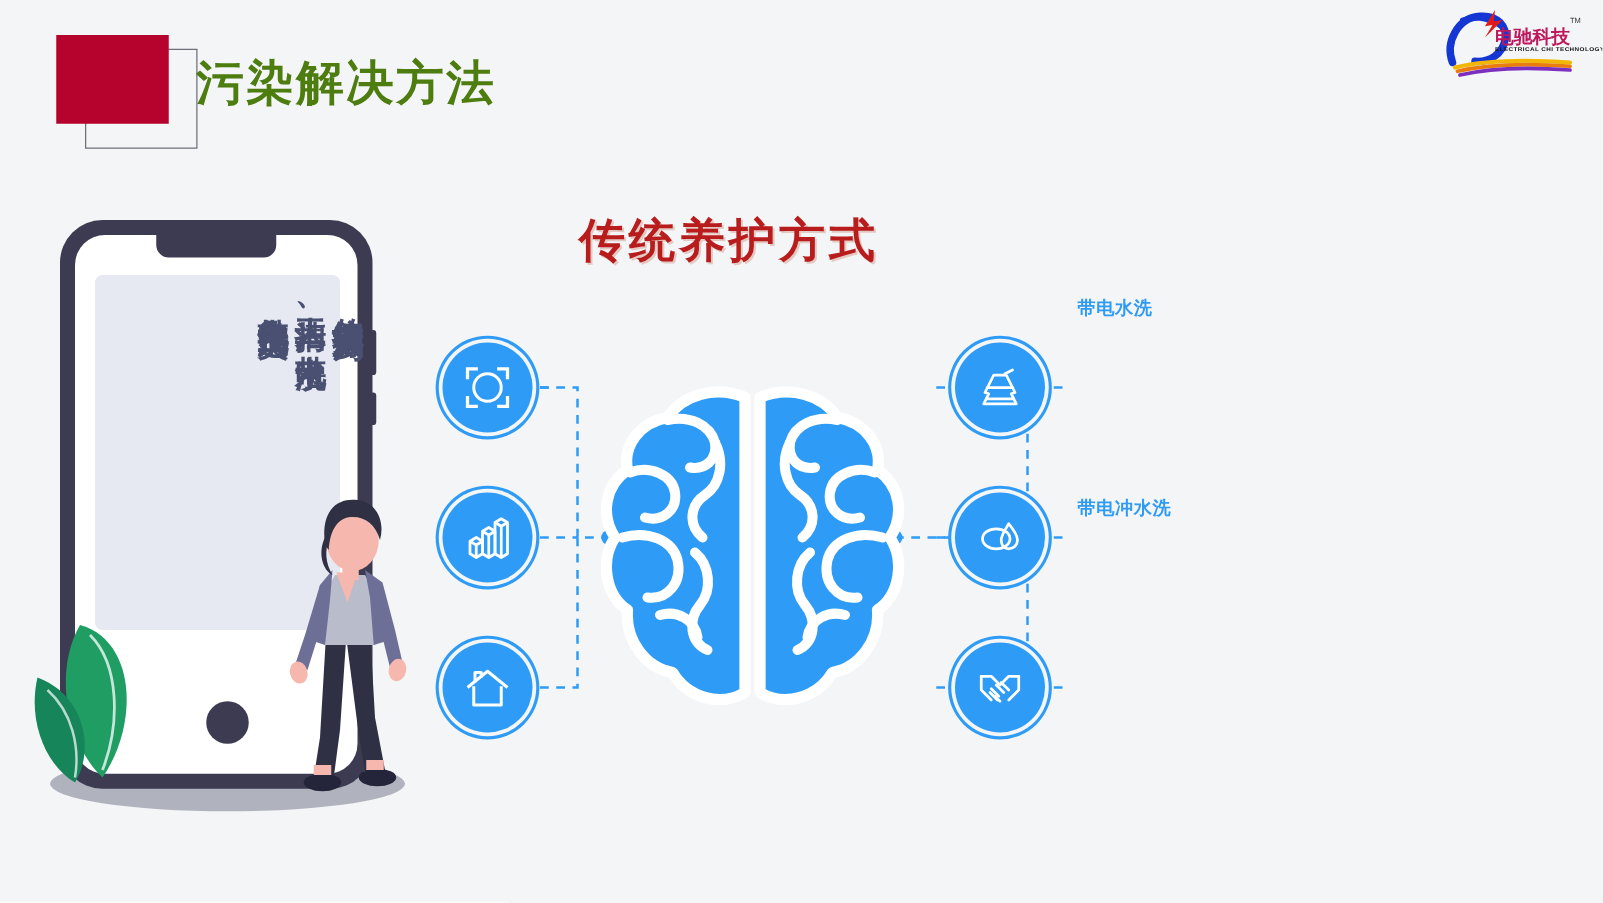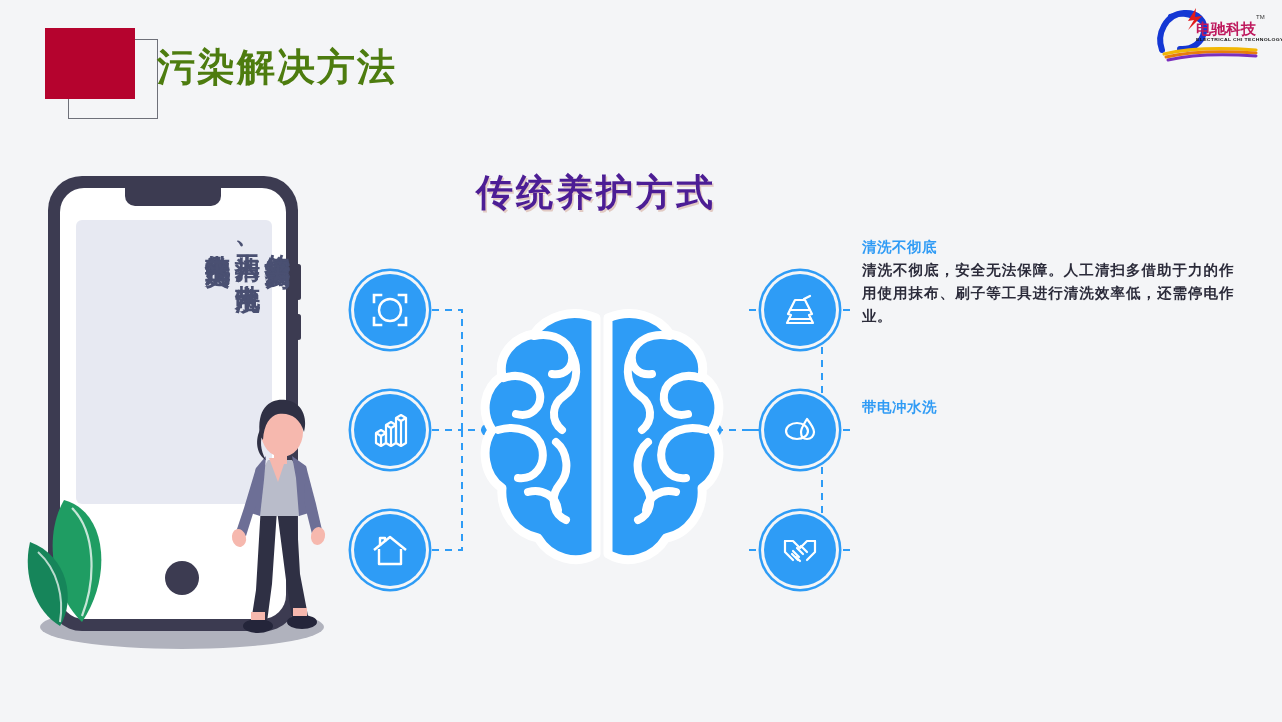--- a/index.html
+++ b/index.html
@@ -90,25 +90,25 @@
     position: absolute;
     left: 104px;
     top: 10px;
     font-size: 6px;
     color: #333;
   }
 
   
   #section-heading {
     position: absolute;
-    left: 476px;
+    left: 463px;
     top: 168px;
     font-size: 37px;
     font-weight: bold;
-    color: #4c1d95;
+    color: #b91c1c;
     letter-spacing: 3px;
     white-space: nowrap;
     text-shadow: 1.5px 1.5px 0px rgba(205,150,130,0.45);
   }
 
   
   #phone-illustration {
     position: absolute;
     left: 20px;
     top: 160px;
@@ -413,20 +413,19 @@
         <path d="M5 11 H13 L20 18 L27 11 H35"></path>
         <path d="M5 11 V22 L13 30"></path>
         <path d="M35 11 V22 L27 30"></path>
         <path d="M13 21 L19 27 M17 18 L23 24 M21 16 L27 22"></path>
         <path d="M12 24 L18 30 M16 27 L20 31"></path>
       </g>
     </svg>
   </div>
 
   <div class="info-block" id="info-block-1">
-    <div class="info-heading">清洗不彻底</div>
-    <div class="info-body">清洗不彻底，安全无法保障。人工清扫多借助于力的作用使用抹布、刷子等工具进行清洗效率低，还需停电作业。</div>
+    <div class="info-heading">带电水洗</div>
   </div>
   <div class="info-block" id="info-block-2">
     <div class="info-heading">带电冲水洗</div>
   </div>
 
 </div>
 
 </body></html>

